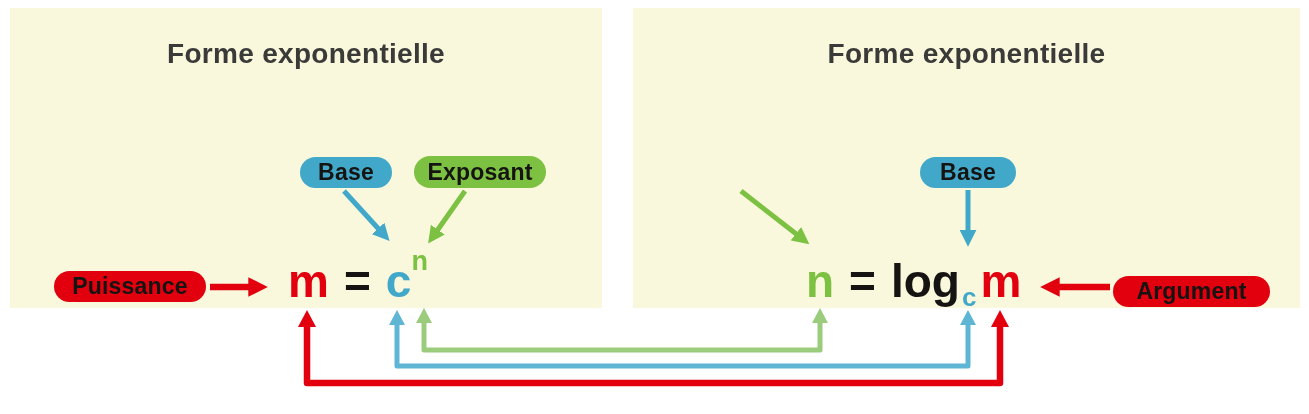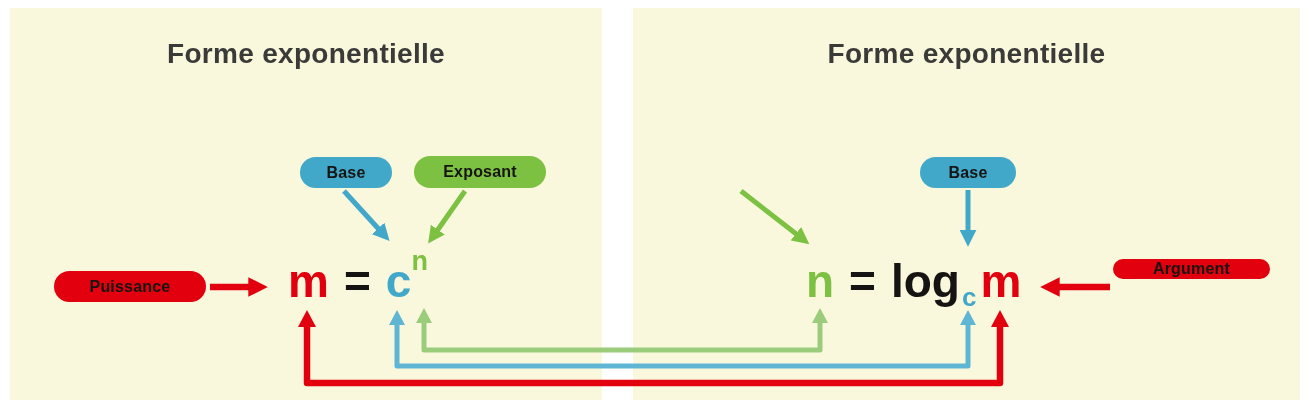--- a/index.html
+++ b/index.html
@@ -1,39 +1,39 @@
 <!DOCTYPE html>
 <html style="--page-bg: #FFFFFF; --panel-bg: #FAF8DC; --title-text: #3A3A39; --pill-text: #161412; --equation-text: #161412; --red: #E2000F; --teal: #41A8C9; --green: #7CC142; --teal-light: #5FB6D4; --green-light: #9BCC7C;"><head>
 <meta charset="utf-8">
 <style>
   * { margin:0; padding:0; box-sizing:border-box; }
   html,body { background:#ffffff; }
   body { font-family:"Liberation Sans","DejaVu Sans",sans-serif; }
 
   .stage { position:relative; width:1309px; height:414px; background:var(--page-bg,#ffffff); overflow:hidden; }
 
-  .panel { position:absolute; top:8px; height:392px; background:var(--panel-bg,#FAF8DC); }
+  .panel { position:absolute; top:8px; height:300px; background:var(--panel-bg,#FAF8DC); }
   .panel-left  { left:10px;  width:592px; }
   .panel-right { left:633px; width:667px; }
 
   .panel-title { position:absolute; top:30px; left:0; width:100%; text-align:center;
                  font-size:28px; font-weight:600; letter-spacing:.3px; color:var(--title-text,#3A3A39); }
 
   .pill { position:absolute; border-radius:999px; display:flex; align-items:center; justify-content:center;
-          font-size:16px; font-weight:700; color:var(--pill-text,#161412); letter-spacing:.2px; }
+          font-size:23px; font-weight:700; color:var(--pill-text,#161412); letter-spacing:.2px; }
   .pill-teal  { background:var(--teal,#41A8C9); }
   .pill-green { background:var(--green,#7CC142); }
   .pill-red   { background:var(--red,#E2000F); }
 
   #pill-base-left  { left:300px;  top:157px; width:92px;  height:31px; }
   #pill-exposant   { left:414px;  top:156px; width:132px; height:32px; }
   #pill-puissance  { left:54px;   top:271px; width:152px; height:31px; }
   #pill-logarithme { left:659px;  top:156px; width:152px; height:32px; }
   #pill-base-right { left:920px;  top:157px; width:96px;  height:31px; }
-  #pill-argument   { left:1113px; top:259px; width:157px; height:20px; }
+  #pill-argument   { left:1113px; top:276px; width:157px; height:31px; }
 
   .eq { position:absolute; display:flex; align-items:flex-start; line-height:1;
         font-size:46px; font-weight:700; color:var(--equation-text,#161412); }
   #eq-left  { left:288px; top:258px; }
   #eq-right { left:806px; top:258px; }
   .eq .equals { margin:0 15px; }
   .eq .sup { font-size:27px; margin-top:-10px; }
   .eq .sub { font-size:26px; margin-top:26px; margin-left:2px; }
   .eq .arg-m { margin-left:4px; }
   .t-red   { color:var(--red,#E2000F); }

